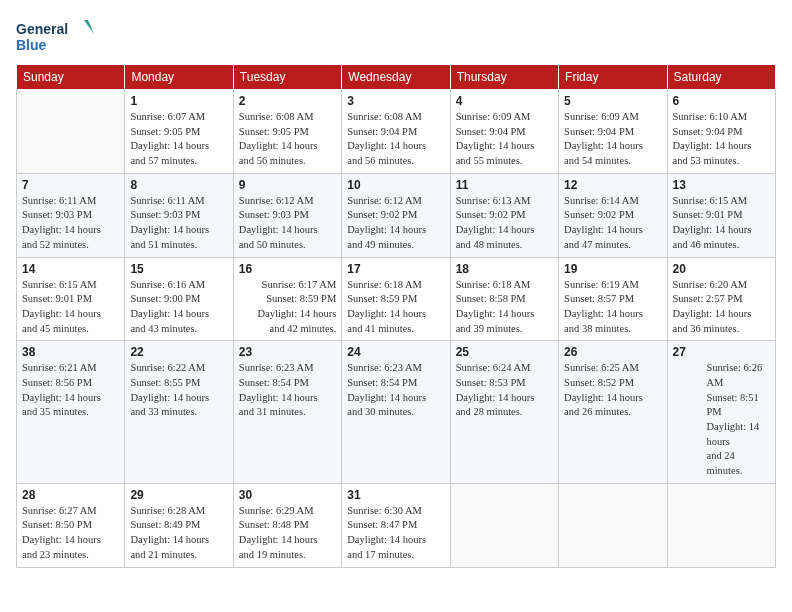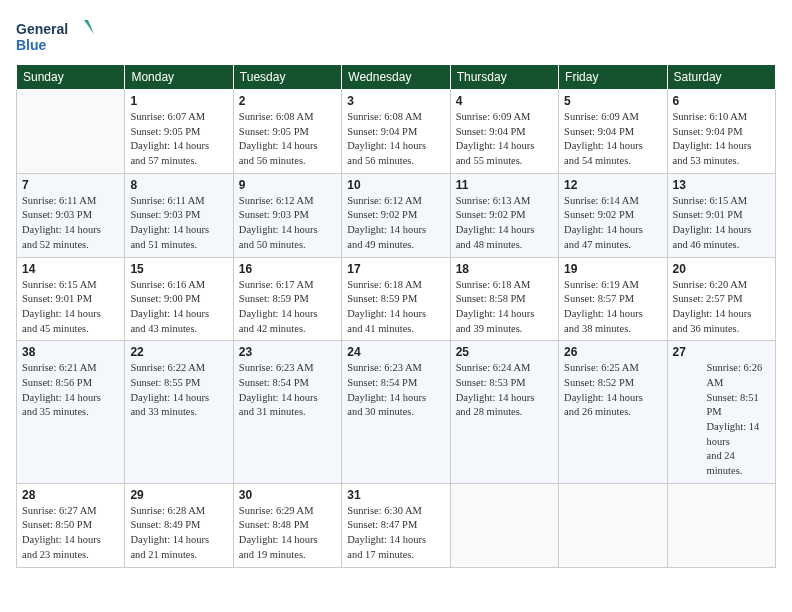--- a/index.html
+++ b/index.html
@@ -32,21 +32,21 @@
     .location {
       font-size: 14px;
       color: #333;
     }
     .calendar {
       width: 100%;
       border-collapse: collapse;
       font-size: 11px;
     }
     .calendar th {
-      background: #14532d;
+      background: #b91c1c;
       color: #fff;
       text-align: left;
       padding: 5px 6px;
       font-size: 12px;
       font-weight: normal;
       border: 1px solid #fff;
     }
     .calendar td {
       border: 1px solid #ccc;
       vertical-align: top;
@@ -215,21 +215,21 @@
         </td>
         <td>
           <span class="day-num">15</span>
           <div class="day-info" style="white-space: pre-line;">Sunrise: 6:16 AM
 Sunset: 9:00 PM
 Daylight: 14 hours
 and 43 minutes.</div>
         </td>
         <td>
           <span class="day-num">16</span>
-          <div class="day-info" style="white-space: pre-line;">Sunrise: 6:17 AM
+          <div class="day-info" style="white-space: pre-line; text-align: right;">Sunrise: 6:17 AM
 Sunset: 8:59 PM
 Daylight: 14 hours
 and 42 minutes.</div>
         </td>
         <td>
           <span class="day-num">17</span>
           <div class="day-info" style="white-space: pre-line;">Sunrise: 6:18 AM
 Sunset: 8:59 PM
 Daylight: 14 hours
 and 41 minutes.</div>

